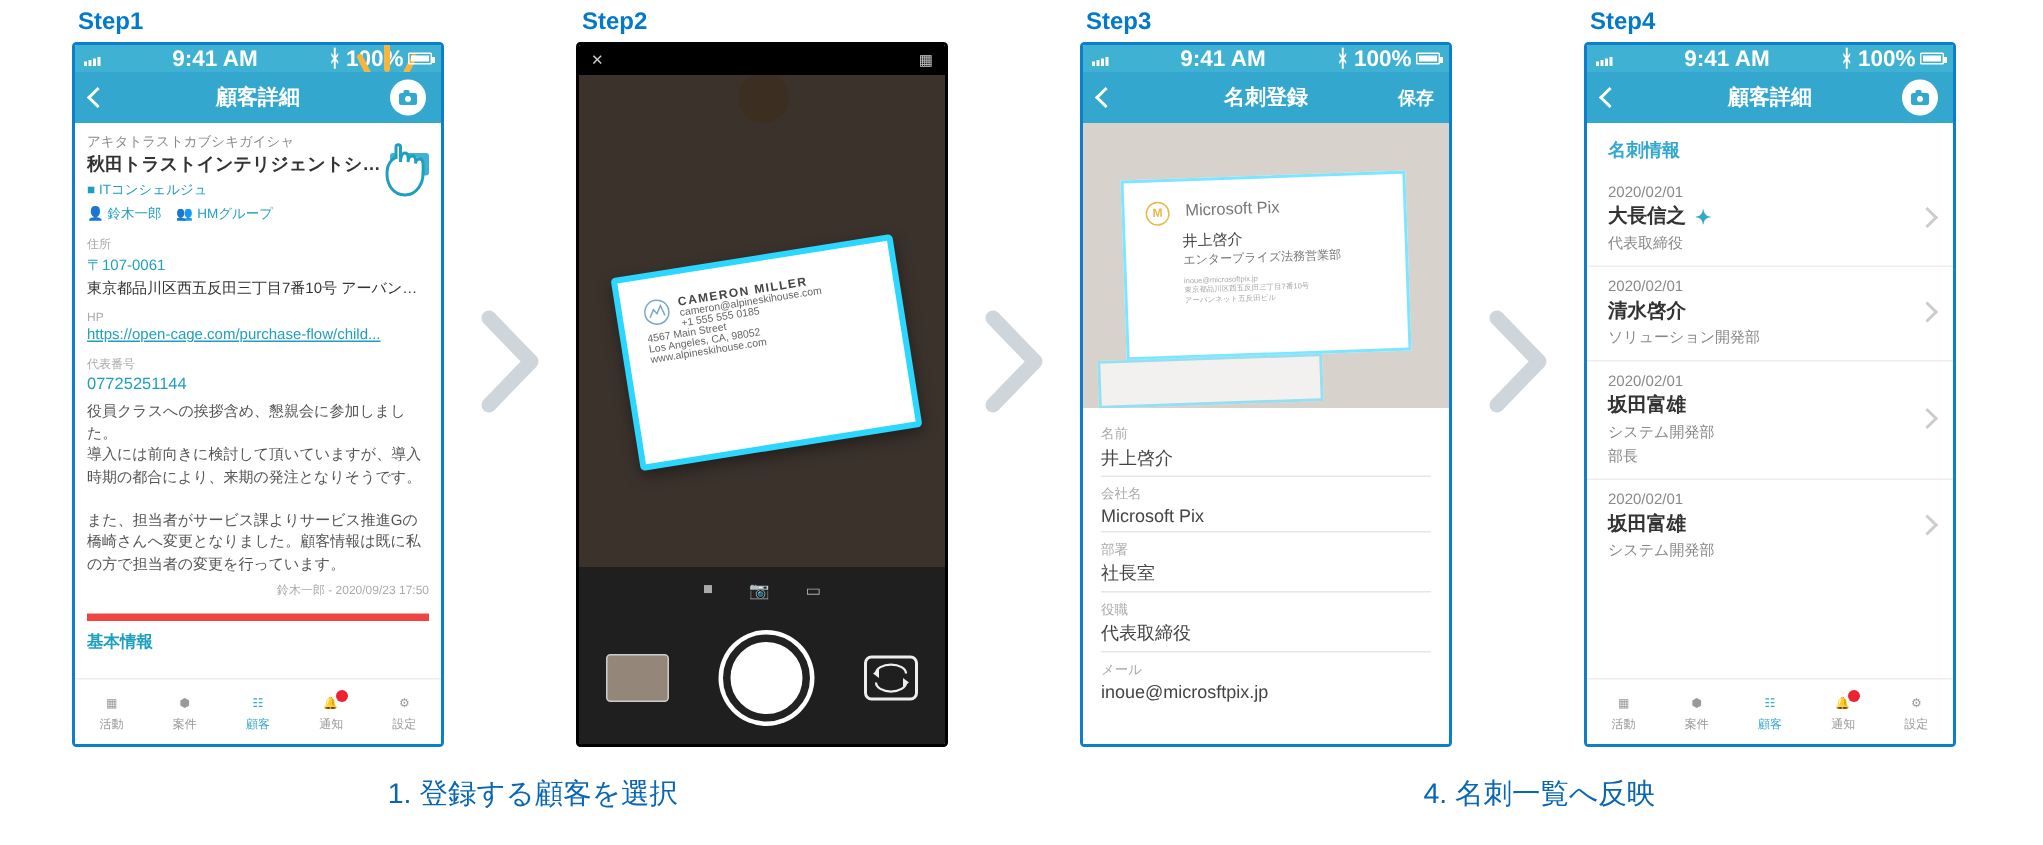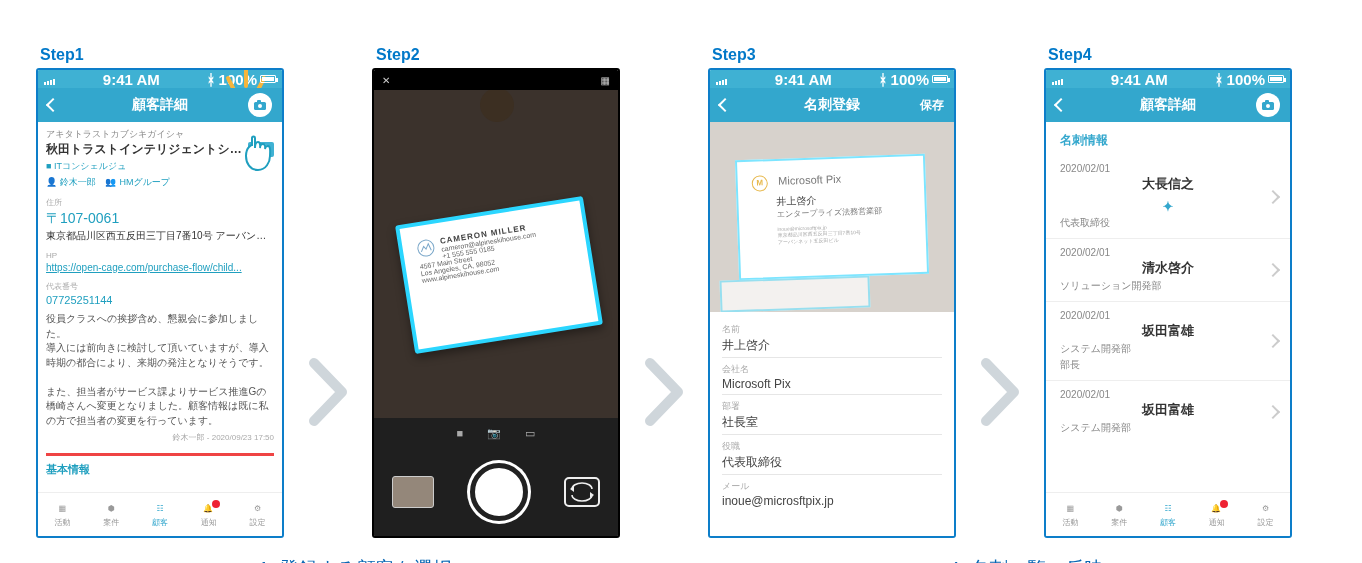--- a/index.html
+++ b/index.html
@@ -3,21 +3,21 @@
 <meta charset="utf-8">
 <style>
   * { box-sizing: border-box; margin: 0; padding: 0; }
   body {
     font-family: -apple-system, "Hiragino Sans", "Meiryo", sans-serif;
     background: #fff;
     width: 1362px;
     height: 563px;
     position: relative;
   }
-  .row { display: flex; align-items: center; padding: 6px 36px 0 36px; margin-top: 40px; }
+  .row { display: flex; align-items: flex-start; padding: 6px 36px 0 48px; }
   .step-col { display: flex; flex-direction: column; align-items: flex-start; }
   .step-label { color: #0279c9; font-weight: 700; font-size: 16px; margin: 0 0 4px 4px; }
   .phone {
     width: 248px; height: 470px;
     border: 2px solid #0d7ec9;
     border-radius: 3px;
     background: #fff;
     display: flex; flex-direction: column;
     overflow: hidden;
     position: relative;
@@ -53,27 +53,27 @@
 
   
   .s1-body { flex:1; background:#fff; overflow:hidden; font-size:10px; color:#333; padding:6px 8px 0; }
   .s1-kana { color:#888; font-size:9px; }
   .s1-name-row { display:flex; align-items:center; justify-content:space-between; }
   .s1-name { font-weight:700; font-size:12px; overflow:hidden; white-space:nowrap; text-overflow:ellipsis; flex:1; }
   .s1-badge { background:#3fb1d3; color:#fff; font-size:9px; padding:1px 4px; border-radius:2px; margin-left:4px; }
   .s1-sub { color:#1f9fbf; font-size:9px; margin-top:2px; }
   .s1-row-icons { font-size:9px; margin-top:3px; color:#1f9fbf; display:flex; gap:10px; }
   .s1-label { color:#aaa; font-size:8px; margin-top:8px; }
-  .s1-zip { color:#1f9fbf; font-size:14px; margin-top:2px; }
+  .s1-zip { color:#1f9fbf; font-size:10px; margin-top:2px; }
   .s1-addr { font-size:10px; color:#333; margin-top:1px; white-space:nowrap; overflow:hidden; text-overflow:ellipsis; }
   .s1-link { color:#1f9fbf; text-decoration:underline; font-size:10px; margin-top:2px; display:block; white-space:nowrap; overflow:hidden; text-overflow:ellipsis;}
   .s1-tel { color:#1f9fbf; font-size:11px; margin-top:2px; }
   .s1-note { font-size:10px; color:#555; line-height:1.45; margin-top:6px; }
   .s1-sig { color:#aaa; font-size:8px; text-align:right; margin-top:4px; }
-  .s1-section { color:#1f9fbf; font-size:11px; font-weight:600; margin-top:10px; border-top:3px solid #ef4444; padding-top:6px; }
+  .s1-section { color:#1f9fbf; font-size:11px; font-weight:600; margin-top:10px; border-top:5px solid #ef4444; padding-top:6px; }
 
   .tabbar {
     height: 44px; border-top:1px solid #eee; background:#fff;
     display:flex; align-items:center; justify-content:space-around;
     font-size:8px; color:#999;
   }
   .tab-item { display:flex; flex-direction:column; align-items:center; gap:1px; }
   .tab-item.active { color:#33a7cd; }
   .tab-ico { width:18px; height:14px; display:flex; align-items:center; justify-content:center; }
   .badge-dot { position:relative; }
@@ -138,21 +138,21 @@
   .s4-section { color:#33a7cd; font-size:12px; font-weight:700; padding:10px 14px 6px; }
   .s4-count-row {
     display:flex; align-items:center; justify-content:space-between;
     padding:8px 14px; border-bottom:1px solid #eee; font-size:11px;
   }
   .s4-count-badge { background:#33a7cd; color:#fff; width:16px;height:16px;border-radius:50%;display:flex;align-items:center;justify-content:center;font-size:9px;font-weight:700;}
   .s4-item {
     padding:8px 14px; border-bottom:1px solid #eee; position:relative;
   }
   .s4-date { color:#888; font-size:10px; }
-  .s4-name { font-weight:700; color:#333; font-size:13px; margin-top:1px; display:flex; align-items:center; gap:6px;flex-direction:column;}
+  .s4-name { font-weight:700; color:#333; font-size:13px; margin-top:1px; display:flex; align-items:center; gap:6px;}
   .s4-dept { color:#888; font-size:10px; margin-top:2px; }
   .s4-chevron { position:absolute; right:12px; top:50%; transform:translateY(-50%); color:#ccc; }
   .s4-star { color:#33a7cd; }
 
   
   .captions {
     display:flex; justify-content:space-around; padding: 18px 10px 0 10px;
     font-size:19px; color:#0866b3; font-weight:500;
   }
   .captions > div { text-align:center; }

